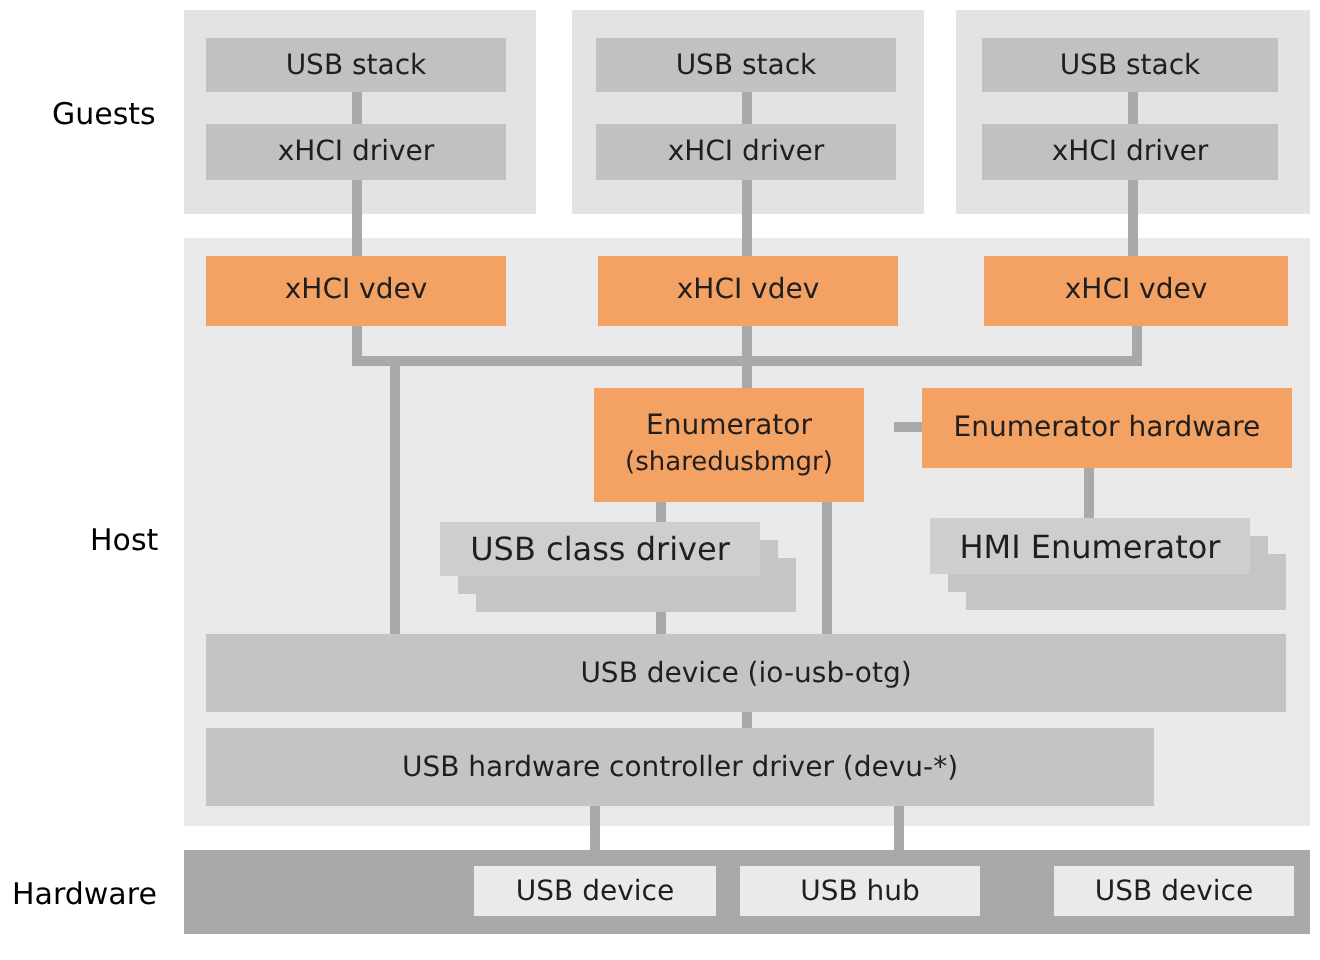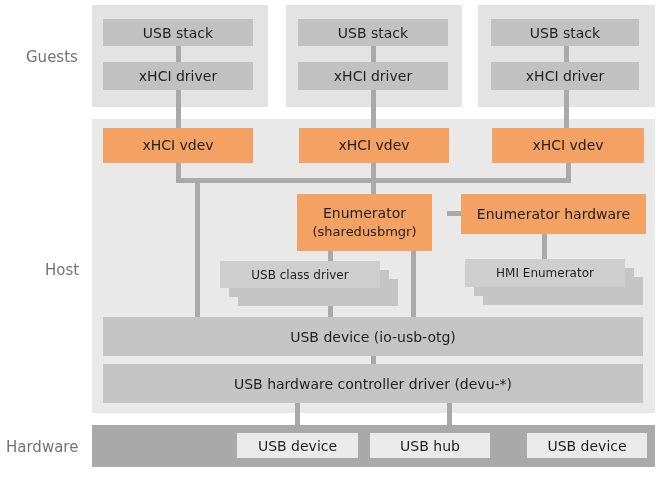--- a/index.html
+++ b/index.html
@@ -1,38 +1,38 @@
 <!DOCTYPE html>
 <html style="--accent-orange: #f4a263; --guest-panel: #e3e3e3; --host-panel: #e9e9e9; --gray-box: #c1c1c1; --bar-gray: #c4c4c4; --stack-front: #cecece; --stack-shadow: #c5c5c5; --hardware-band: #a9a9a9; --hardware-box: #eaeaea; --connector: #a9a9a9; --text: #1f1f1f;"><head>
 <meta charset="utf-8">
 <style>
   html,body{margin:0;padding:0;background:#ffffff;}
   #canvas{
     position:relative;width:660px;height:480px;background:#ffffff;overflow:hidden;
     font-family:"DejaVu Sans","Liberation Sans",sans-serif;color:var(--text,#1f1f1f);
   }
   .abs{position:absolute;box-sizing:border-box;}
-  .layer-label{font-size:15px;color:#737373;}
+  .layer-label{font-size:15px;color:#000000;}
   .panel-guest{background:var(--guest-panel,#e3e3e3);}
   .panel-host{background:var(--host-panel,#e9e9e9);}
   .gbox{
     background:var(--gray-box,#c1c1c1);display:flex;align-items:center;justify-content:center;
     font-size:14px;
   }
   .obox{
     background:var(--accent-orange,#f4a263);display:flex;flex-direction:column;align-items:center;justify-content:center;
     font-size:14px;line-height:1.35;
   }
   .bar{
     background:var(--bar-gray,#c4c4c4);display:flex;align-items:center;justify-content:center;
     font-size:14px;
   }
   .stack-front{
     background:var(--stack-front,#cecece);display:flex;align-items:center;justify-content:center;
-    font-size:12px;
+    font-size:16px;
   }
   .stack-shadow{background:var(--stack-shadow,#c5c5c5);}
   .hwband{background:var(--hardware-band,#a9a9a9);}
   .hwbox{
     background:var(--hardware-box,#eaeaea);display:flex;align-items:center;justify-content:center;
     font-size:14px;
   }
   .line{background:var(--connector,#a9a9a9);}
   .enum-sub{font-size:13px;}
 </style>
@@ -96,19 +96,19 @@
 
   <div class="abs stack-shadow" style="left:238px;top:279px;width:160px;height:27px;"></div>
   <div class="abs stack-shadow" style="left:229px;top:270px;width:160px;height:27px;"></div>
   <div class="abs stack-front" style="left:220px;top:261px;width:160px;height:27px;">USB class driver</div>
 
   <div class="abs stack-shadow" style="left:483px;top:277px;width:160px;height:28px;"></div>
   <div class="abs stack-shadow" style="left:474px;top:268px;width:160px;height:28px;"></div>
   <div class="abs stack-front" style="left:465px;top:259px;width:160px;height:28px;">HMI Enumerator</div>
 
   <div class="abs bar" style="left:103px;top:317px;width:540px;height:39px;">USB device (io-usb-otg)</div>
-  <div class="abs bar" style="left:103px;top:364px;width:540px;height:39px;">USB hardware controller driver (devu-*)</div>
+  <div class="abs bar" style="left:103px;top:364px;width:474px;height:39px;">USB hardware controller driver (devu-*)</div>
 
   <div class="abs hwbox" style="left:237px;top:433px;width:121px;height:25px;">USB device</div>
   <div class="abs hwbox" style="left:370px;top:433px;width:120px;height:25px;">USB hub</div>
   <div class="abs hwbox" style="left:527px;top:433px;width:120px;height:25px;">USB device</div>
 
 </div>
 
 </body></html>

